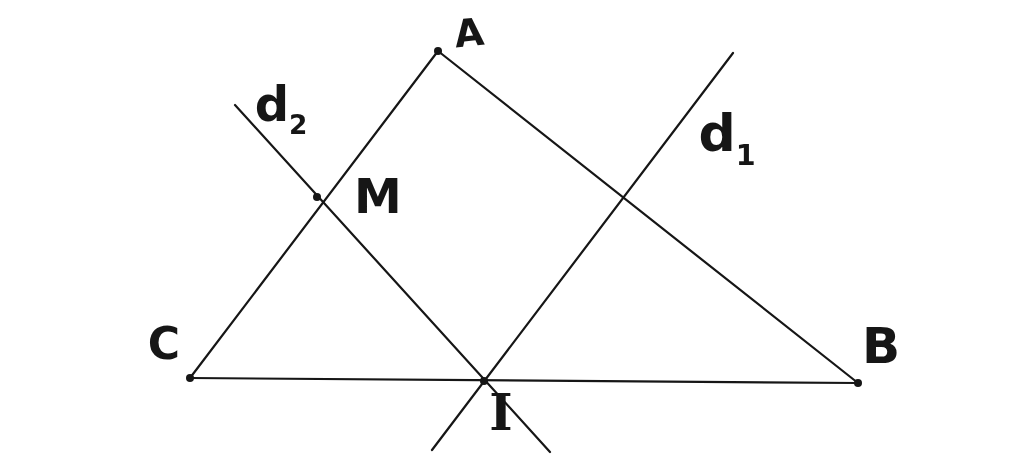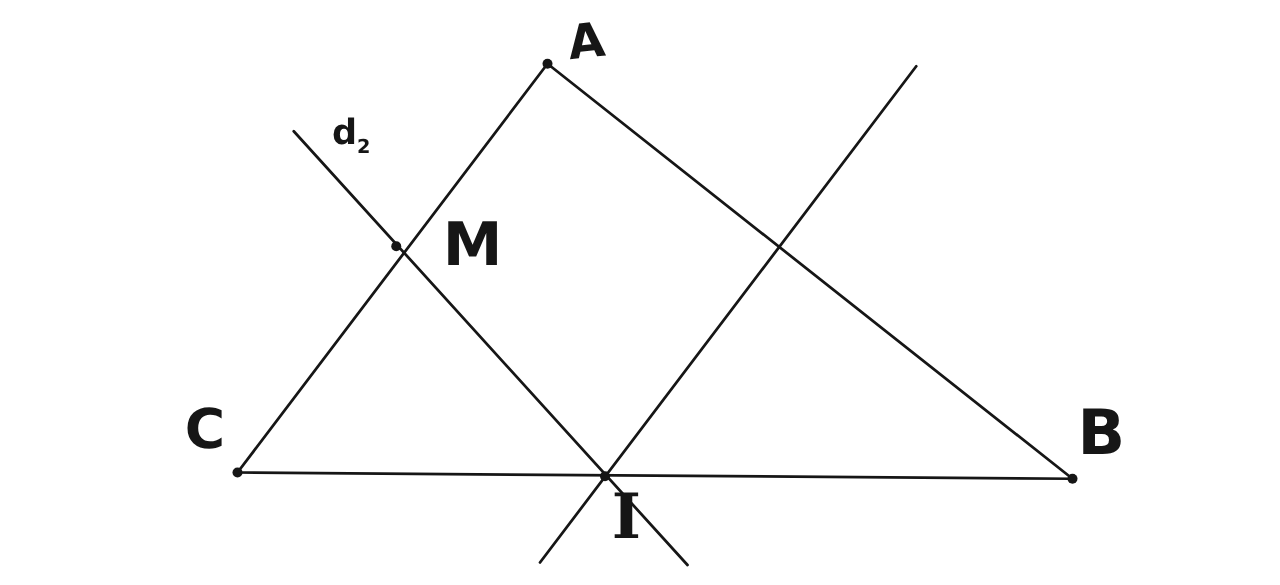--- a/index.html
+++ b/index.html
@@ -62,16 +62,17 @@
       <circle cx="317" cy="197" r="4" fill="#161616" data-name="point-dot-M"></circle>
       <circle cx="484" cy="381" r="4" fill="#161616" data-name="point-dot-I"></circle>
     </svg>
 
   <div class="label point-label" data-name="point-label-A" style="left: 469px; top: 33px; font-size: 38px;">A</div>
   <div class="label point-label" data-name="point-label-B" style="left: 881px; top: 346px; font-size: 50px;">B</div>
   <div class="label point-label" data-name="point-label-C" style="left: 164px; top: 344px; font-size: 44px;">C</div>
   <div class="label point-label" data-name="point-label-M" style="left: 378px; top: 196px; font-size: 48px;">M</div>
   <div class="label point-label" data-name="point-label-I" style="left: 501px; top: 413px; font-size: 50px;">I</div>
 
+  <div class="label line-label" data-name="line-label-d1" style="left: 727px; top: 138px; font-size: 52px;"><span class="base" data-name="line-label-d1-base">d</span><span class="sub" data-name="line-label-d1-sub">1</span></div>
 
-  <div class="label line-label" data-name="line-label-d2" style="left: 281px; top: 109px; font-size: 28px;"><span class="base" data-name="line-label-d2-base">d</span><span class="sub" data-name="line-label-d2-sub">2</span></div>
+  <div class="label line-label" data-name="line-label-d2" style="left: 281px; top: 109px; font-size: 48px;"><span class="base" data-name="line-label-d2-base">d</span><span class="sub" data-name="line-label-d2-sub">2</span></div>
 
 </div>
 
 </body></html>

